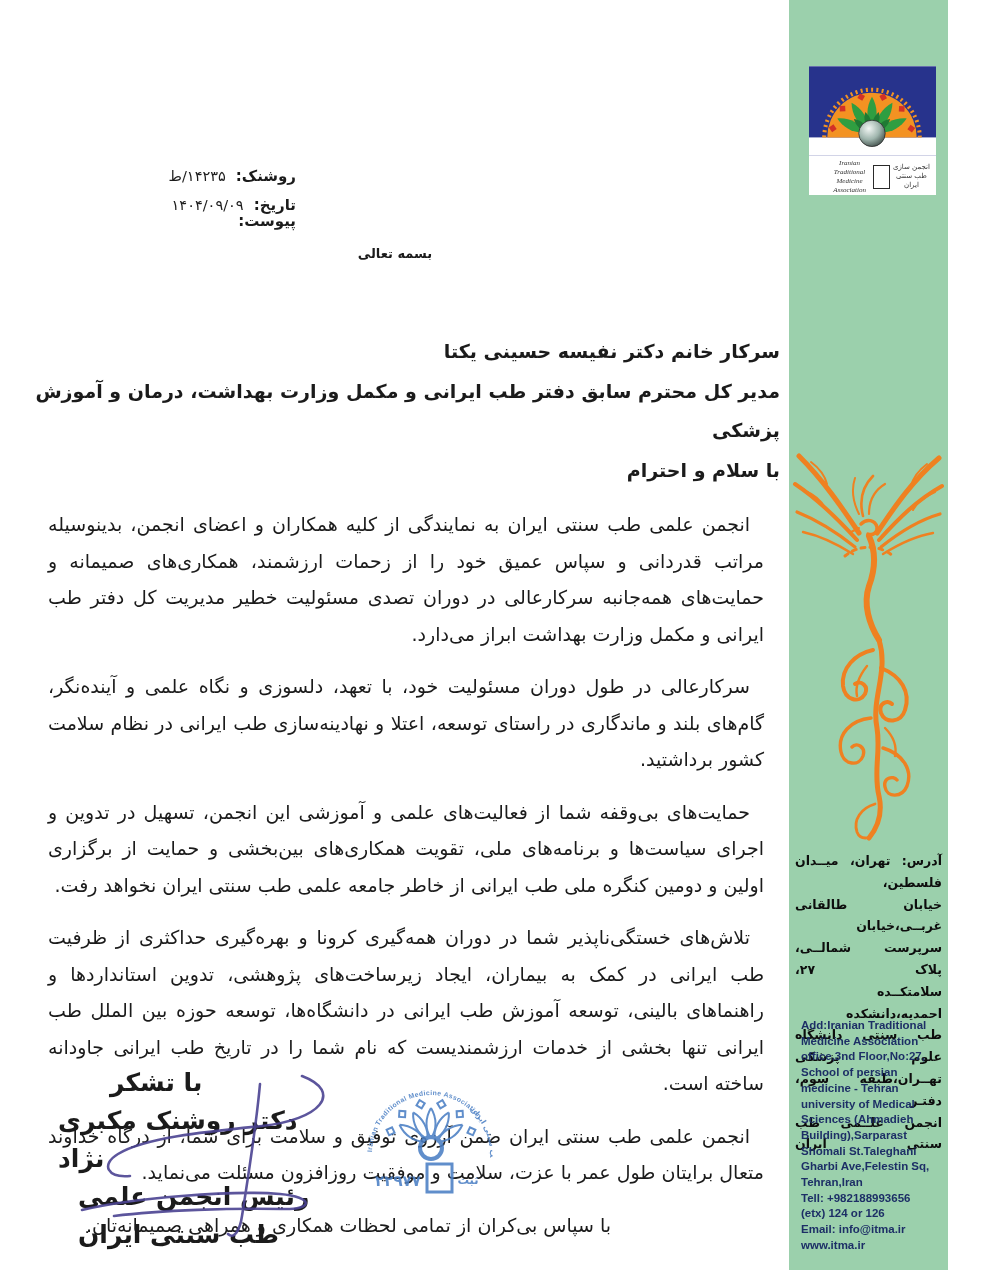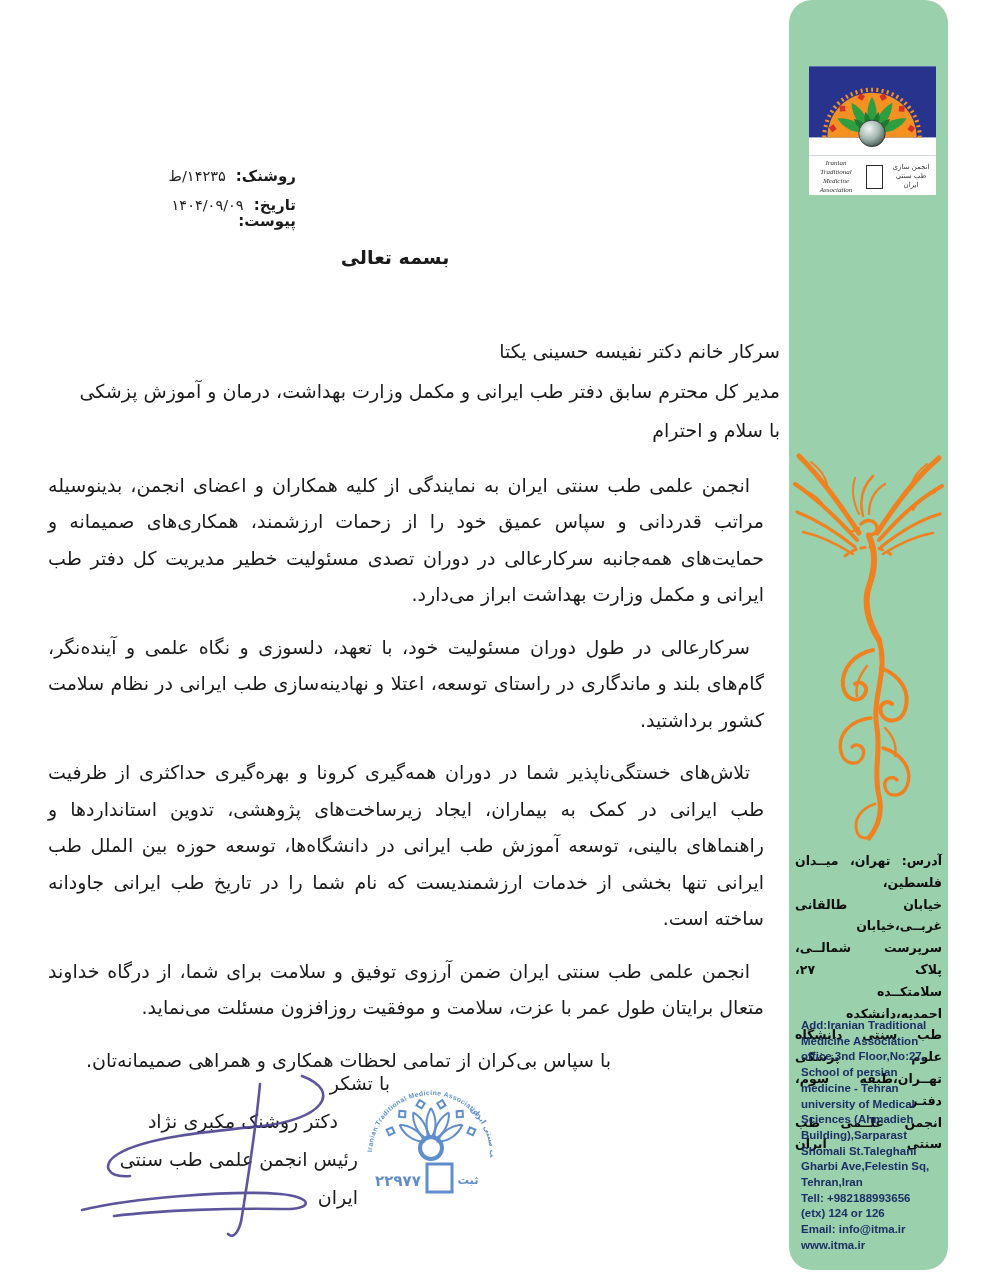--- a/index.html
+++ b/index.html
@@ -5,64 +5,64 @@
   * { margin:0; padding:0; box-sizing:border-box; }
   html,body { background:#e8e8e8; }
   .page {
     position:relative; width:989px; height:1280px; margin:0 auto;
     background:#ffffff; overflow:hidden;
     font-family:"DejaVu Sans", sans-serif; color:#1b1b1b;
   }
   
   .sidebar {
     position:absolute; left:789px; top:0; width:159px; height:1270px;
-    background:#9bd0ac; overflow:hidden;border-radius:23px;
+    background:#9bd0ac; overflow:hidden;
   }
   .phoenix { position:absolute; left:0; top:428px; width:159px; height:425px; }
   .fa-address {
     position:absolute; left:6px; top:850px; width:147px;
     direction:rtl; font-weight:bold; font-size:12.5px; line-height:21.8px;
     color:#0d0d0d;
   }
   .fa-address div { text-align:justify; text-align-last:justify; }
   .en-address {
     position:absolute; left:12px; top:1018px; width:142px;
     font-family:"Liberation Sans", sans-serif; font-weight:bold;
     font-size:11.5px; line-height:15.7px; color:#1d2f66;
   }
   
   .logo-card { position:absolute; left:809px; top:66px; width:127px; height:125px; background:#ffffff; }
-  .logo-band { display:flex; align-items:center; justify-content:space-between; height:35px; padding:2px 3px 4px 3px; background:#fff; }
+  .logo-band { display:flex; align-items:center; justify-content:space-between; height:35px; padding:2px 3px 4px 17px; background:#fff; }
   .logo-en { font-family:"Liberation Serif", serif; font-style:italic; font-size:7px; line-height:9px; color:#333; text-align:center; width:48px; }
   .logo-sq { width:17px; height:24px; border:1.5px solid #2a2a2a; background:#fff; }
   .logo-fa { font-size:7px; line-height:9px; color:#333; text-align:center; width:44px; direction:rtl; }
   
   .hfields { position:absolute; left:138px; top:128px; width:158px; direction:rtl; }
   .hrow { display:flex; gap:10px; align-items:baseline; height:29px; font-size:15px; }
   .hlabel { font-weight:bold; white-space:nowrap; }
   .hvalue { font-size:14.5px; letter-spacing:0.5px; white-space:nowrap;margin-top:40px; }
   .basmala {
     position:absolute; left:320px; top:246px; width:150px;
-    text-align:center; font-weight:bold; font-size:19px;
+    text-align:center; font-weight:bold; font-size:13px;
   }
   
   .body-block {
     position:absolute; left:32px; top:332px; width:748px;
     direction:rtl; font-size:19px; line-height:36.5px;
     text-align:justify;
   }
-  .addressee { font-weight:normal; line-height:39.5px; text-align:right; }
+  .addressee { font-weight:bold; line-height:39.5px; text-align:right; }
   .body-block p { margin:16px; text-indent:14px; }
   .closing { padding-left:38px; text-indent:0 !important; text-align:right; text-align-last:left; direction:rtl; }
   .closing span { direction:rtl; unicode-bidi:plaintext; }
   
   .sig-block {
     position:absolute; left:58px; top:1064px; width:280px;
-    direction:rtl; font-weight:normal; font-size:19px; line-height:38px;
-    text-align:right;
+    direction:rtl; font-weight:bold; font-size:25px; line-height:38px;
+    text-align:left;
   }
   .sig-l1 { transform:translateX(52px); }
   .sig-l3 { transform:translateX(20px); }
   .sig-svg { position:absolute; left:52px; top:1058px; pointer-events:none; }
   
   .stamp { position:absolute; left:356px; top:1074px; }
 </style>
 </head>
 <body>
 
@@ -224,20 +224,21 @@
   </div>
 
   <div class="basmala">بسمه تعالی</div>
 
   <div class="body-block">
     <div class="addressee">سرکار خانم دکتر نفیسه حسینی یکتا</div>
     <div class="addressee">مدیر کل محترم سابق دفتر طب ایرانی و مکمل وزارت بهداشت، درمان و آموزش پزشکی</div>
     <div class="addressee">با سلام و احترام</div>
     <p>انجمن علمی طب سنتی ایران به نمایندگی از کلیه همکاران و اعضای انجمن، بدینوسیله مراتب قدردانی و سپاس عمیق خود را از زحمات ارزشمند، همکاری‌های صمیمانه و حمایت‌های همه‌جانبه سرکارعالی در دوران تصدی مسئولیت خطیر مدیریت کل دفتر طب ایرانی و مکمل وزارت بهداشت ابراز می‌دارد.</p>
     <p>سرکارعالی در طول دوران مسئولیت خود، با تعهد، دلسوزی و نگاه علمی و آینده‌نگر، گام‌های بلند و ماندگاری در راستای توسعه، اعتلا و نهادینه‌سازی طب ایرانی در نظام سلامت کشور برداشتید.</p>
+    <p>حمایت‌های بی‌وقفه شما از فعالیت‌های علمی و آموزشی این انجمن، تسهیل در تدوین و اجرای سیاست‌ها و برنامه‌های ملی، تقویت همکاری‌های بین‌بخشی و حمایت از برگزاری اولین و دومین کنگره ملی طب ایرانی از خاطر جامعه علمی طب سنتی ایران نخواهد رفت.</p>
     <p>تلاش‌های خستگی‌ناپذیر شما در دوران همه‌گیری کرونا و بهره‌گیری حداکثری از ظرفیت طب ایرانی در کمک به بیماران، ایجاد زیرساخت‌های پژوهشی، تدوین استانداردها و راهنماهای بالینی، توسعه آموزش طب ایرانی در دانشگاه‌ها، توسعه حوزه بین الملل طب ایرانی تنها بخشی از خدمات ارزشمندیست که نام شما را در تاریخ طب ایرانی جاودانه ساخته است.</p>
     <p>انجمن علمی طب سنتی ایران ضمن آرزوی توفیق و سلامت برای شما، از درگاه خداوند متعال برایتان طول عمر با عزت، سلامت و موفقیت روزافزون مسئلت می‌نماید.</p>
     <p class="closing"><span>با سپاس بی‌کران از تمامی لحظات همکاری و همراهی صمیمانه‌تان.</span></p>
   </div>
 
   <div class="sig-block">
     <div class="sig-l1">با تشکر</div>
     <div class="sig-l2">دکتر روشنک مکبری نژاد</div>
     <div class="sig-l3">رئیس انجمن علمی طب سنتی ایران</div>
   </div>

